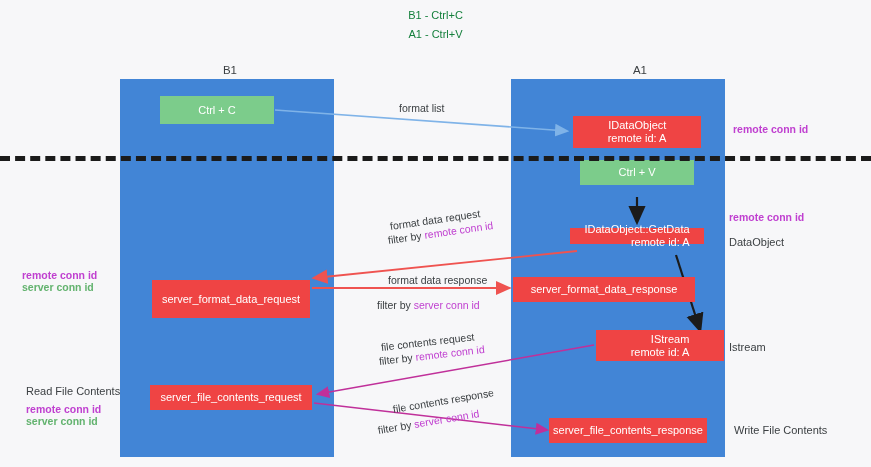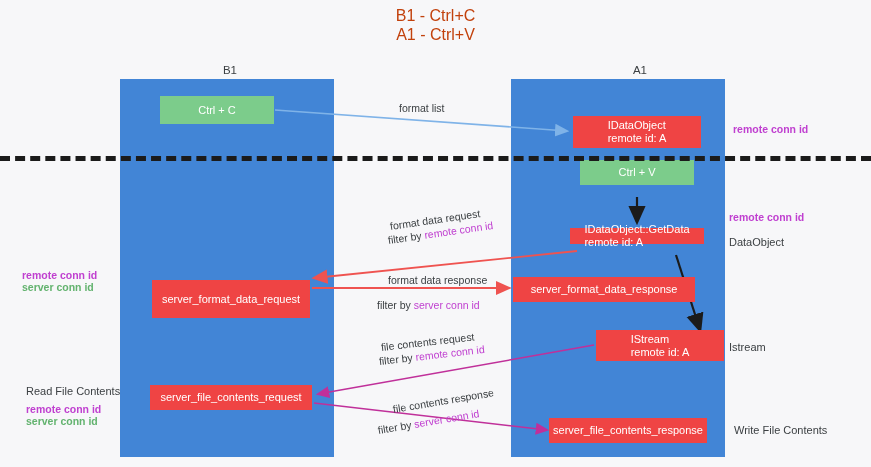--- a/index.html
+++ b/index.html
@@ -10,39 +10,39 @@
     color:#3c4043;
     overflow:hidden;
   }
   #stage{position:relative;width:871px;height:467px;}
 
   .abs{position:absolute;}
 
   
   #title{
     left:0;top:6px;width:871px;text-align:center;
-    font-size:16px;line-height:19px;color:#c2410c;
+    font-size:11px;line-height:19px;color:#15803d;
     white-space:pre;
   }
 
   
   .colhead{
     font-size:11.5px;line-height:13px;text-align:center;color:#3c4043;
     white-space:pre;
     margin-top:16px;
   }
 
   
   .lane{background:#4285d6;}
 
   
   .box{
     box-sizing:border-box;
     display:flex;align-items:center;justify-content:center;
-    text-align:left;
+    text-align:right;
     font-size:11px;line-height:13px;
     color:#ffffff;
     white-space:pre-line;
     padding:2px 4px;
   }
   .box.green{background:#7ccc8b;}
   .box.orange{background:#ef4444;}
 
   
   #divider{

